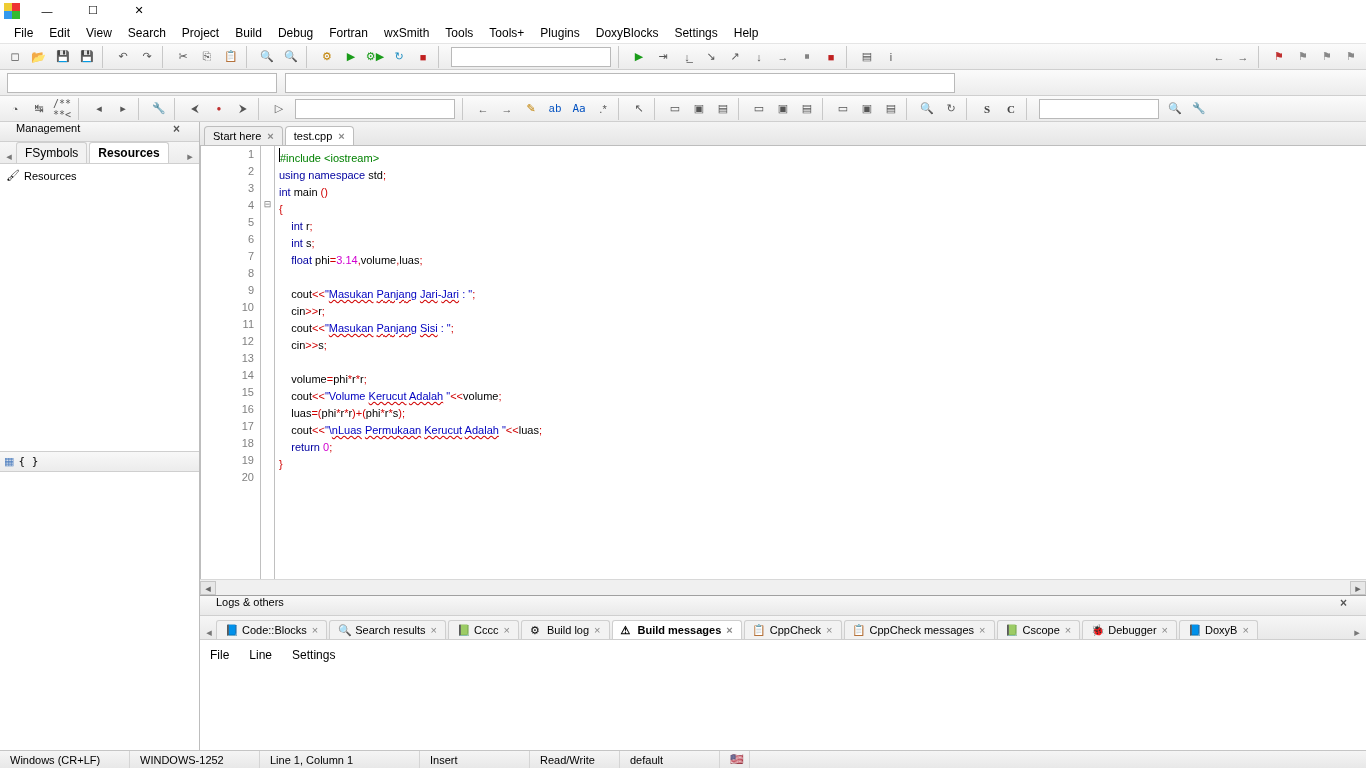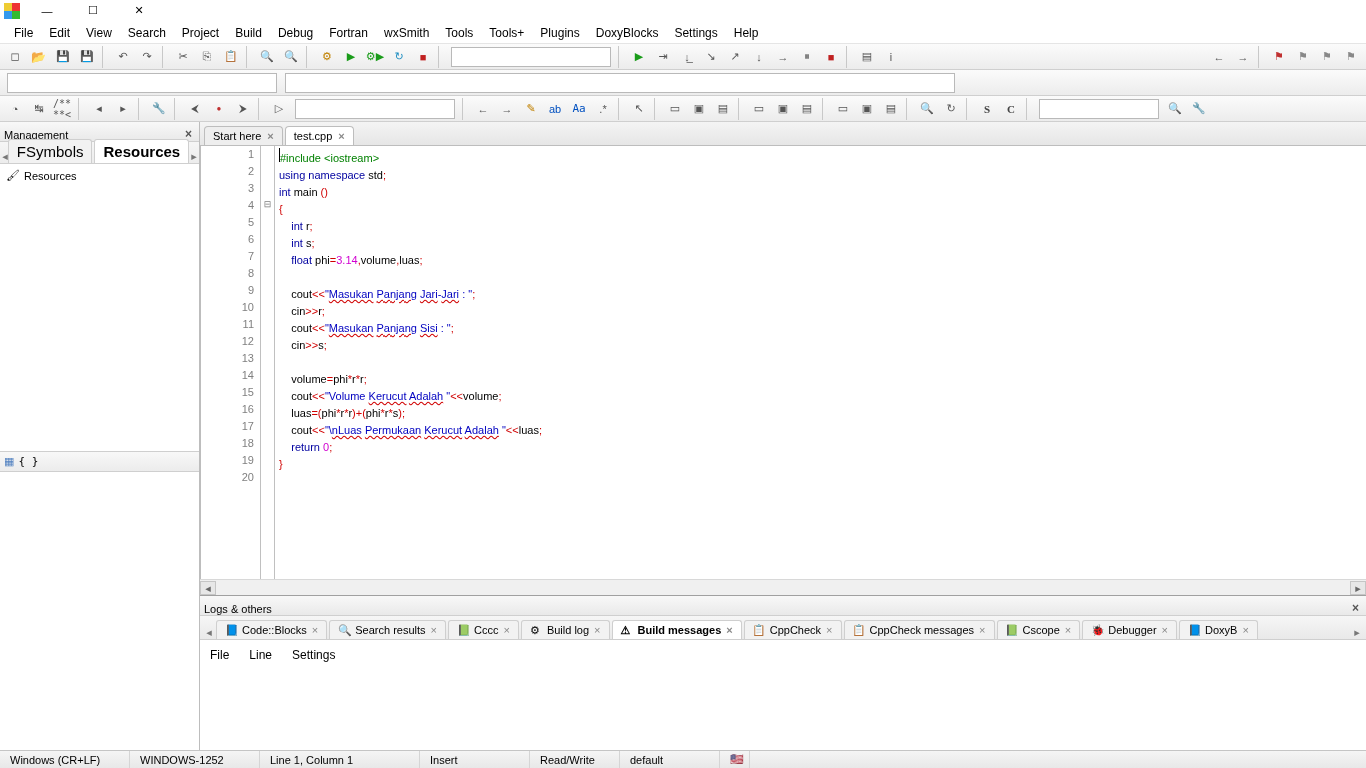--- a/index.html
+++ b/index.html
@@ -10,25 +10,25 @@
 .winbtn{width:46px;height:22px;display:flex;align-items:center;justify-content:center;color:#000}
 .menubar{height:22px;background:#fff;display:flex;align-items:center;padding:0 6px;border-bottom:1px solid #e5e5e5}
 .menu-item{padding:2px 8px;color:#000;font-size:12px}
 .toolbar-row{height:26px;background:linear-gradient(#fbfbfb,#ececec);border-bottom:1px solid #cfcfcf;display:flex;align-items:center;padding:0 4px;gap:2px}
 .tb-sep{width:6px;height:22px;border-left:1px solid #c8c8c8;margin:0 2px}
 .tb-ico{width:22px;height:22px;display:flex;align-items:center;justify-content:center;border:1px solid transparent;border-radius:2px;color:#555}
 .tb-drop{width:160px;height:20px;border:1px solid #b9b9b9;background:#fff;margin:0 3px}
 .row3-right{margin-left:auto;display:flex;align-items:center;gap:2px}
 .body{display:flex;height:calc(768px - 22px - 22px - 26px - 26px - 26px - 18px)}
 .management{width:200px;border-right:1px solid #bdbdbd;background:#fff;display:flex;flex-direction:column}
-.panel-title{height:20px;background:linear-gradient(#f8f8f8,#e9e9e9);border-bottom:1px solid #cfcfcf;padding:0 4px;display:flex;align-items:flex-end;font-size:11px}
+.panel-title{height:20px;background:linear-gradient(#f8f8f8,#e9e9e9);border-bottom:1px solid #cfcfcf;padding:0 16px;display:flex;align-items:flex-start;font-size:11px}
 .panel-title .x{margin-left:auto;color:#555;font-weight:bold;font-size:12px;padding:0 3px}
 .mgmt-tabs{height:22px;display:flex;align-items:flex-end;background:linear-gradient(#f6f6f6,#ececec);border-bottom:1px solid #cfcfcf;padding:0 2px}
 .mgmt-arrow{width:14px;text-align:center;color:#777}
-.mgmt-tab{padding:3px 8px;border:1px solid #cfcfcf;border-bottom:none;background:#f2f2f2;margin-right:2px;font-size:15px;border-radius:3px 3px 0 0}
+.mgmt-tab{padding:3px 8px;border:1px solid #cfcfcf;border-bottom:none;background:#f2f2f2;margin-right:2px;font-size:12px;border-radius:3px 3px 0 0}
 .mgmt-tab.active{background:#fff;font-weight:bold}
 .mgmt-tree{flex:1;background:#fff;padding:4px}
 .tree-node{display:flex;align-items:center;gap:4px;padding:1px 2px}
 .bottom-mgmt{height:20px;border-top:1px solid #cfcfcf;background:linear-gradient(#f8f8f8,#ececec);display:flex;align-items:center;padding:0 4px;gap:4px}
 .editor-area{flex:1;display:flex;flex-direction:column;min-width:0;background:#14b8a6}
 .tab-row{height:24px;background:linear-gradient(#f4f4f4,#e6e6e6);display:flex;align-items:flex-end;padding:0 4px;border-bottom:1px solid #bdbdbd}
 .etab{display:flex;align-items:center;gap:6px;padding:3px 8px;border:1px solid #bdbdbd;border-bottom:none;background:#eee;border-radius:4px 4px 0 0;margin-right:2px;font-size:11px}
 .etab.active{background:#fff}
 .etab .x{color:#888;font-weight:bold;font-size:11px}
 .code-wrap{flex:1;display:flex;background:#fff;overflow:hidden;border-left:1px solid #bdbdbd}
@@ -177,21 +177,21 @@
   <span class="tb-ico">⮜</span>
   <span class="tb-ico ico-dot"></span>
   <span class="tb-ico">⮞</span>
   <span class="tb-sep"></span>
   <span class="tb-ico">▷</span>
   <div class="tb-drop"></div>
   <span class="tb-sep"></span>
   <span class="tb-ico ico-arrowL"></span>
   <span class="tb-ico ico-arrowR"></span>
   <span class="tb-ico ico-wand"></span>
-  <span class="tb-ico" style="font-family:Liberation Sans, sans-serif;color:#0050c0">ab</span>
+  <span class="tb-ico" style="font-family:Liberation Mono, monospace;color:#0050c0">ab</span>
   <span class="tb-ico" style="font-family:monospace;color:#0050c0">Aa</span>
   <span class="tb-ico">.*</span>
   <span class="tb-sep"></span>
   <span class="tb-ico">↖</span>
   <span class="tb-sep"></span>
   <span class="tb-ico ico-box"></span>
   <span class="tb-ico">▣</span>
   <span class="tb-ico">▤</span>
   <span class="tb-sep"></span>
   <span class="tb-ico ico-box"></span>

